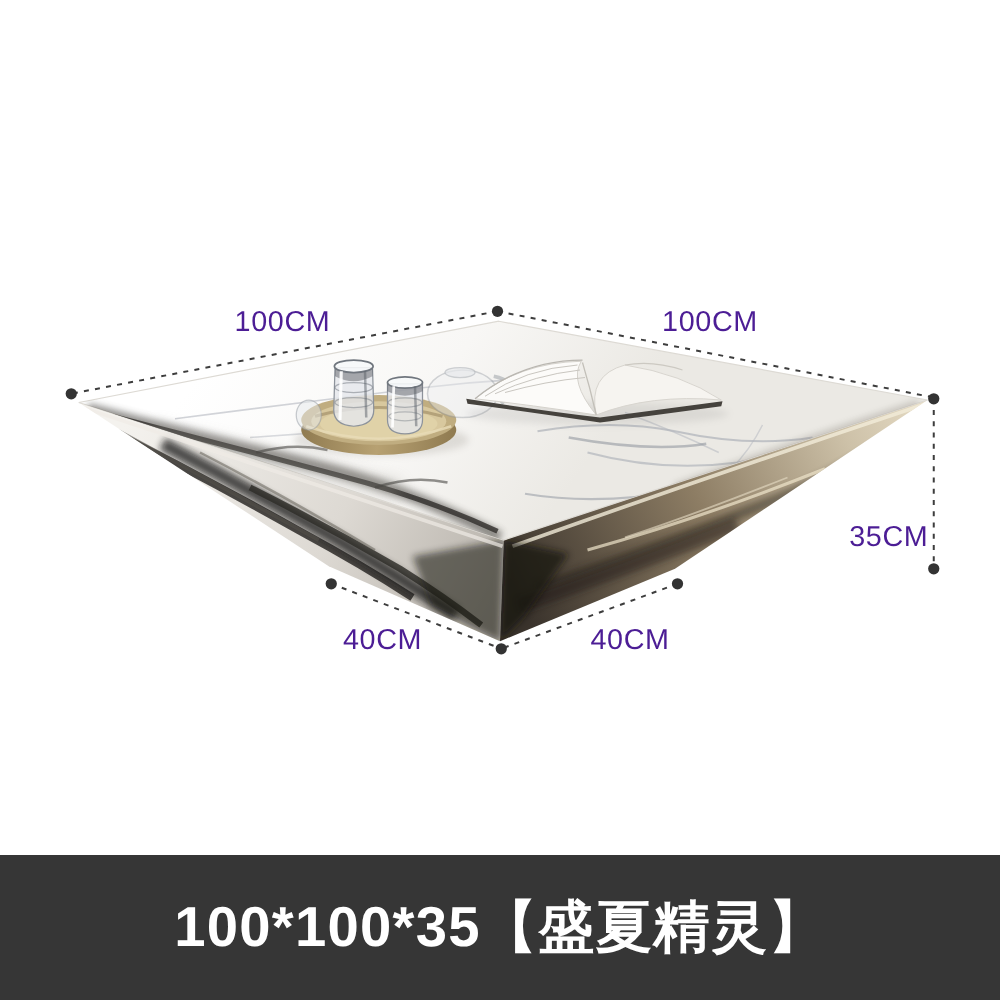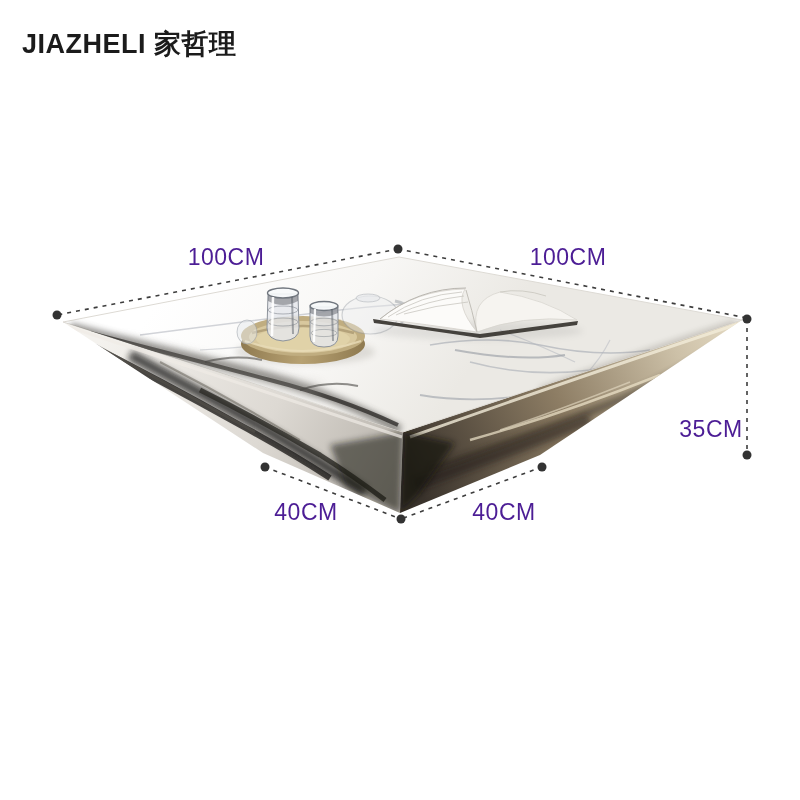--- a/index.html
+++ b/index.html
@@ -28,21 +28,20 @@
   }
   .title-bar span{
     color:#ffffff;font-size:45px;font-weight:700;letter-spacing:1px;white-space:nowrap;
   }
 </style>
 </head>
 <body>
 
 <div class="stage">
 
-  <div class="logo">JIAZHELI 家哲理</div>
 
   <svg class="figure-svg" viewBox="0 0 800 800" aria-hidden="true">
     <defs>
       <linearGradient id="gTop" x1="180" y1="270" x2="420" y2="440" gradientUnits="userSpaceOnUse">
         <stop offset="0" stop-color="#ffffff"></stop>
         <stop offset="0.55" stop-color="#f8f7f5"></stop>
         <stop offset="1" stop-color="#ebe9e4"></stop>
       </linearGradient>
       <linearGradient id="gLeft" x1="100" y1="340" x2="400" y2="500" gradientUnits="userSpaceOnUse">
         <stop offset="0" stop-color="#f4f2ee"></stop>
@@ -198,14 +197,17 @@
       <circle cx="542" cy="467" r="4.5"></circle>
     </g>
   </svg>
 
   <div class="dim dim-top-left">100CM</div>
   <div class="dim dim-top-right">100CM</div>
   <div class="dim dim-height">35CM</div>
   <div class="dim dim-base-left">40CM</div>
   <div class="dim dim-base-right">40CM</div>
 
+  <div class="title-bar">
+    <span>100*100*35【盛夏精灵】</span>
+  </div>
 
 </div>
 
 </body></html>

